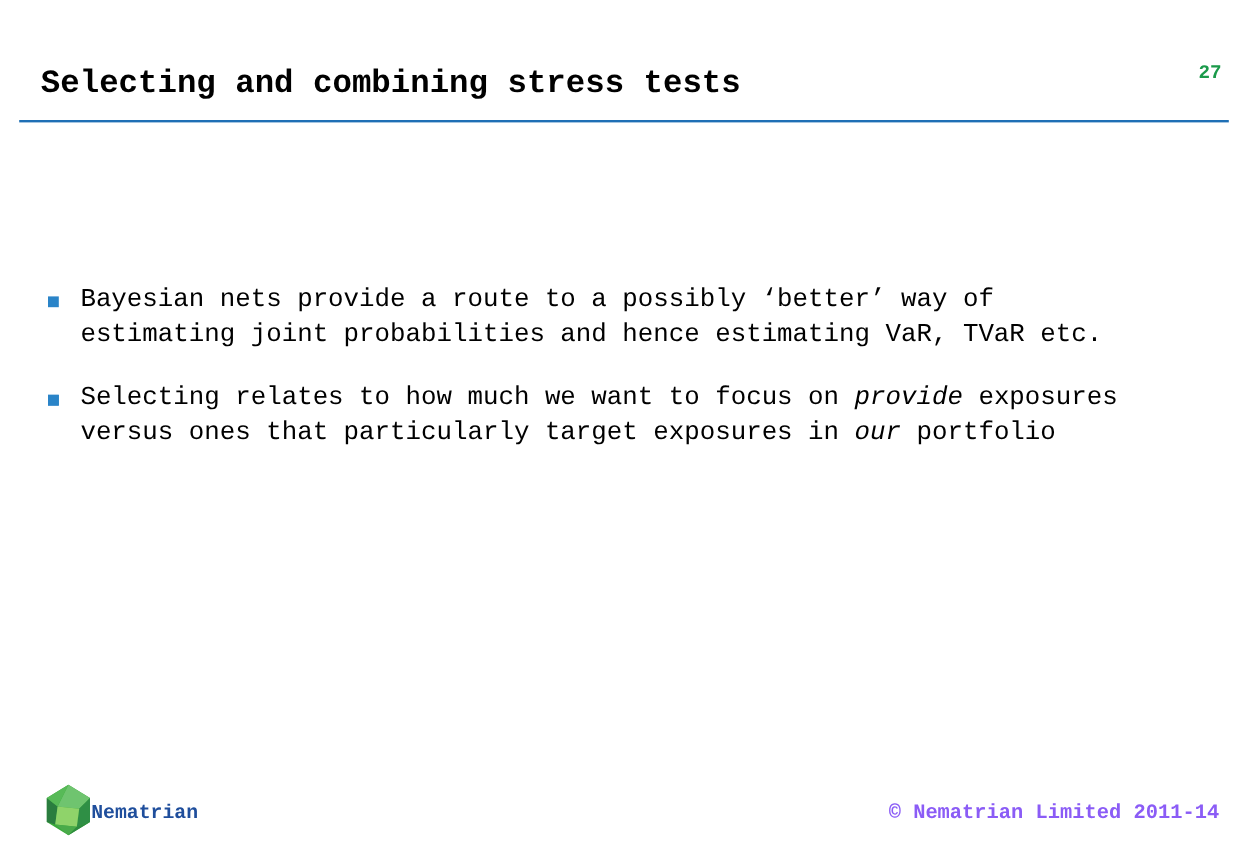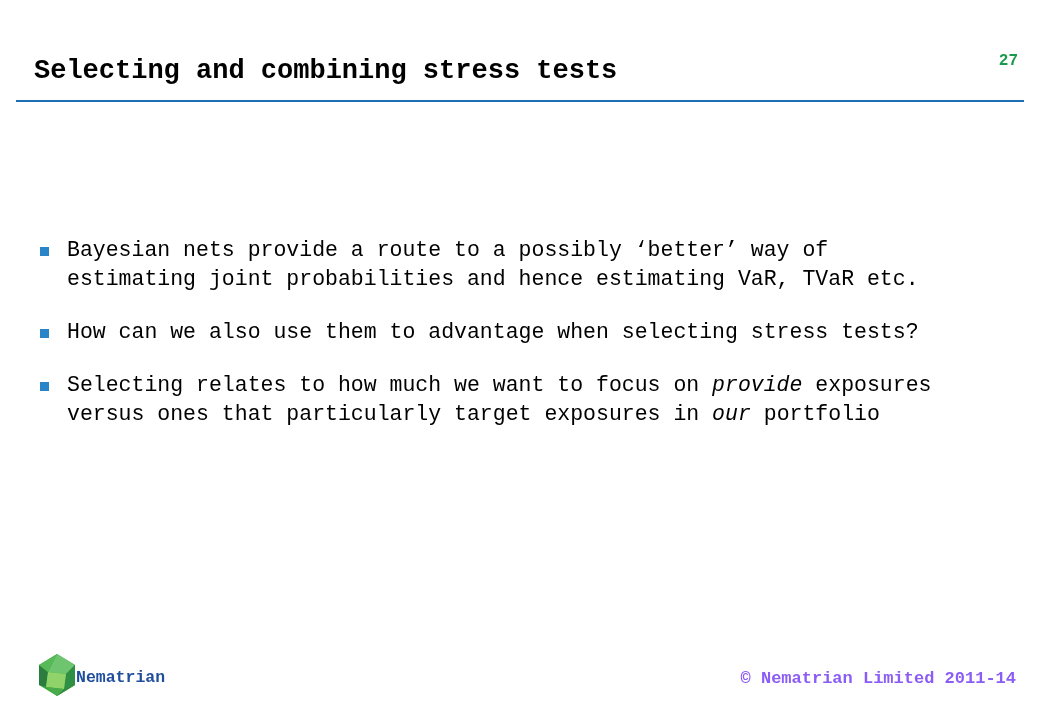--- a/index.html
+++ b/index.html
@@ -105,21 +105,20 @@
 <div class="slide">
 
   <div class="title">Selecting and combining stress tests</div>
 
   <div class="page-number" style="color: rgb(26, 154, 74);">27</div>
 
   <div class="title-rule" style="background: rgb(31, 111, 181);"></div>
 
   <div class="bullets">
       <div class="bullet"><span class="marker" style="background: rgb(42, 132, 200);"></span><span><span>Bayesian nets provide a route to a possibly ‘better’ way of estimating joint probabilities and hence estimating VaR, TVaR etc.</span></span></div>
-      <div class="bullet"><span class="marker" style="background: rgb(42, 132, 200);"></span><span><span>How can we also use them to advantage when selecting stress tests?</span></span></div>
       <div class="bullet"><span class="marker" style="background: rgb(42, 132, 200);"></span></div>
       <div class="bullet"><span class="marker" style="background: rgb(42, 132, 200);"></span><span><span>Selecting relates to how much we want to focus on </span><em>provide</em><span> exposures versus ones that particularly target exposures in </span><em>our</em><span> portfolio</span></span></div>
     </div>
 
   <div class="footer-logo">
     <svg width="46" height="46" viewBox="0 0 46 46" xmlns="http://www.w3.org/2000/svg">
       <polygon points="23,2 41,13 41,33 23,44 5,33 5,13" fill="#3aa93a"></polygon>
       <polygon points="23,2 41,13 32,22 14,20" fill="#6fc46f"></polygon>
       <polygon points="5,13 14,20 12,35 5,33" fill="#2a7d3f"></polygon>
       <polygon points="41,13 41,33 30,37 32,22" fill="#2f8f45"></polygon>

